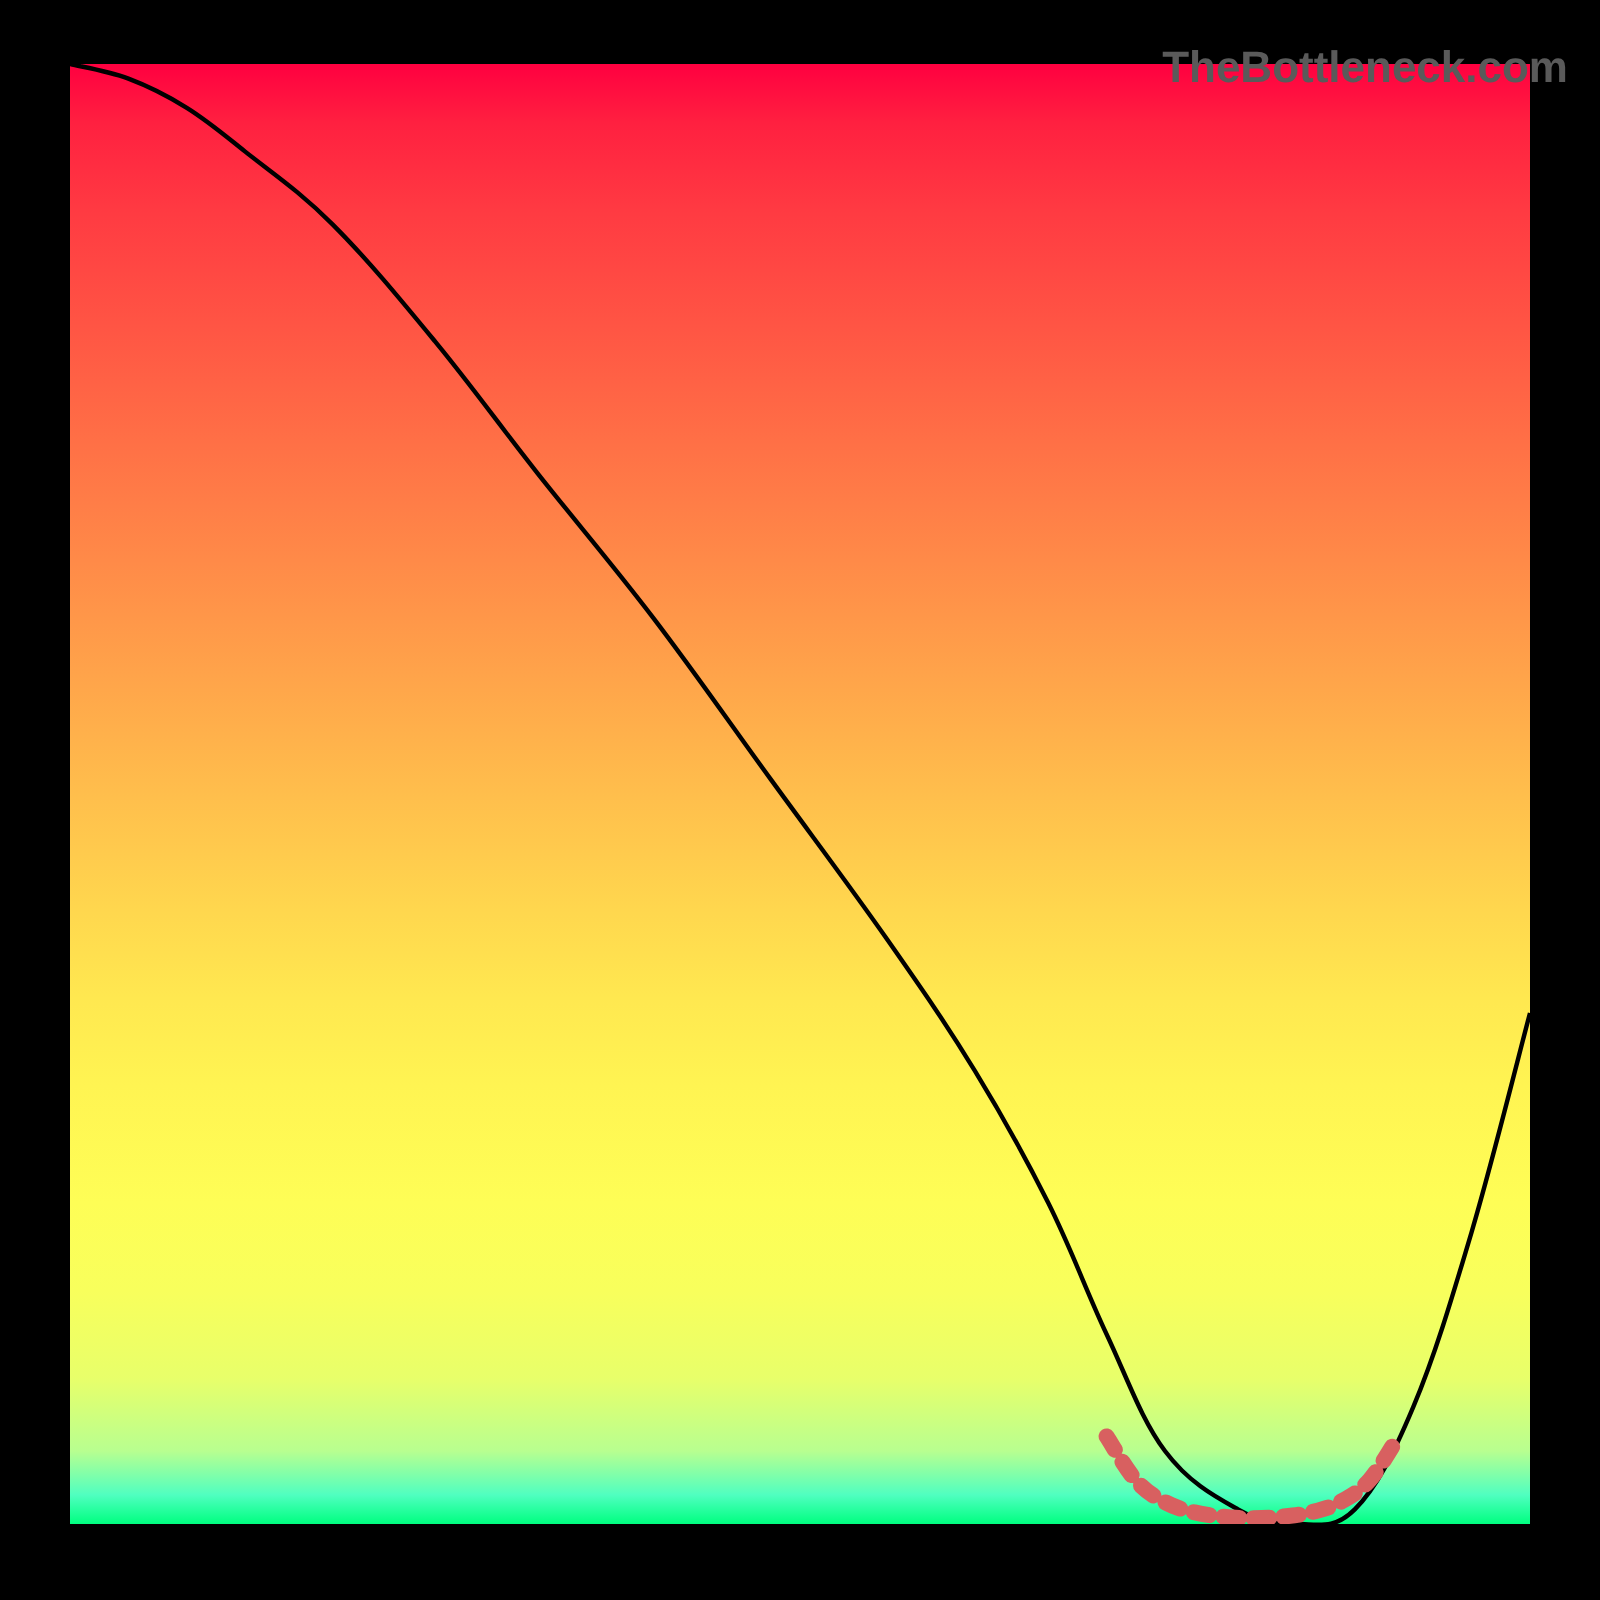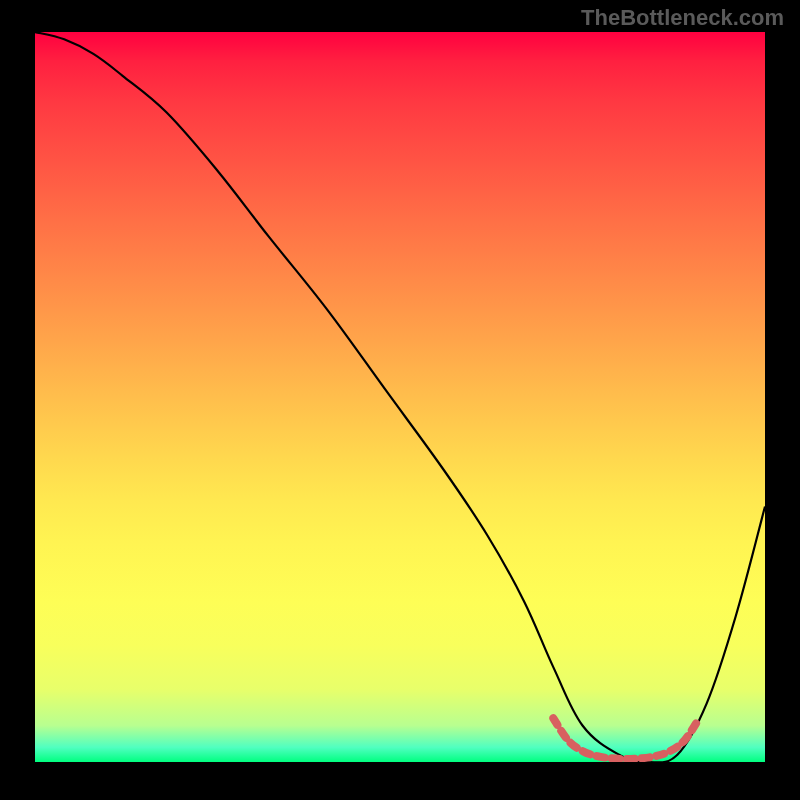--- a/index.html
+++ b/index.html
@@ -6,21 +6,21 @@
     margin: 0;
     padding: 0;
     width: 800px;
     height: 800px;
     background: #000;
     position: relative;
     font-family: Arial, sans-serif;
   }
   .watermark {
     position: absolute;
-    top: 5px;
+    top: 21px;
     right: 16px;
     font-size: 22px;
     font-weight: bold;
     color: #5a5a5a;
     z-index: 10;
   }
   .plot-area {
     position: absolute;
     left: 35px;
     top: 32px;

